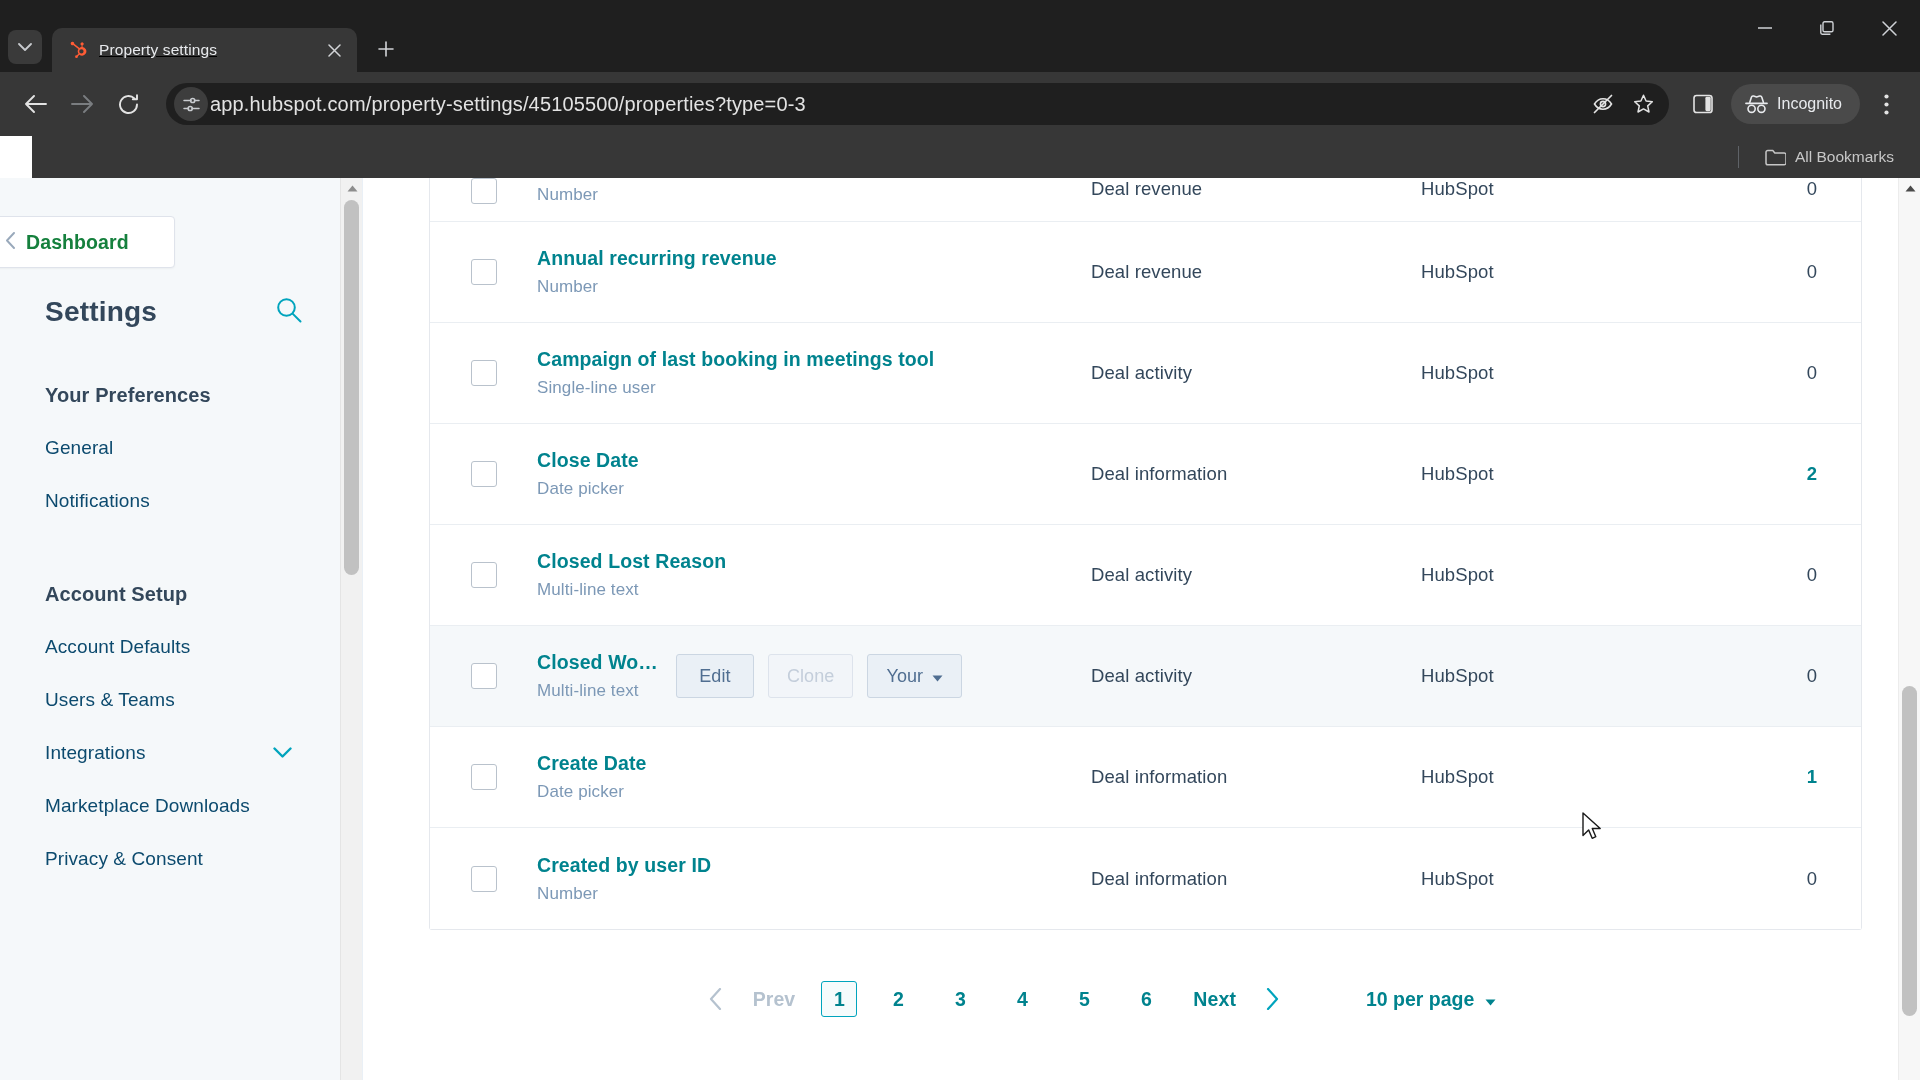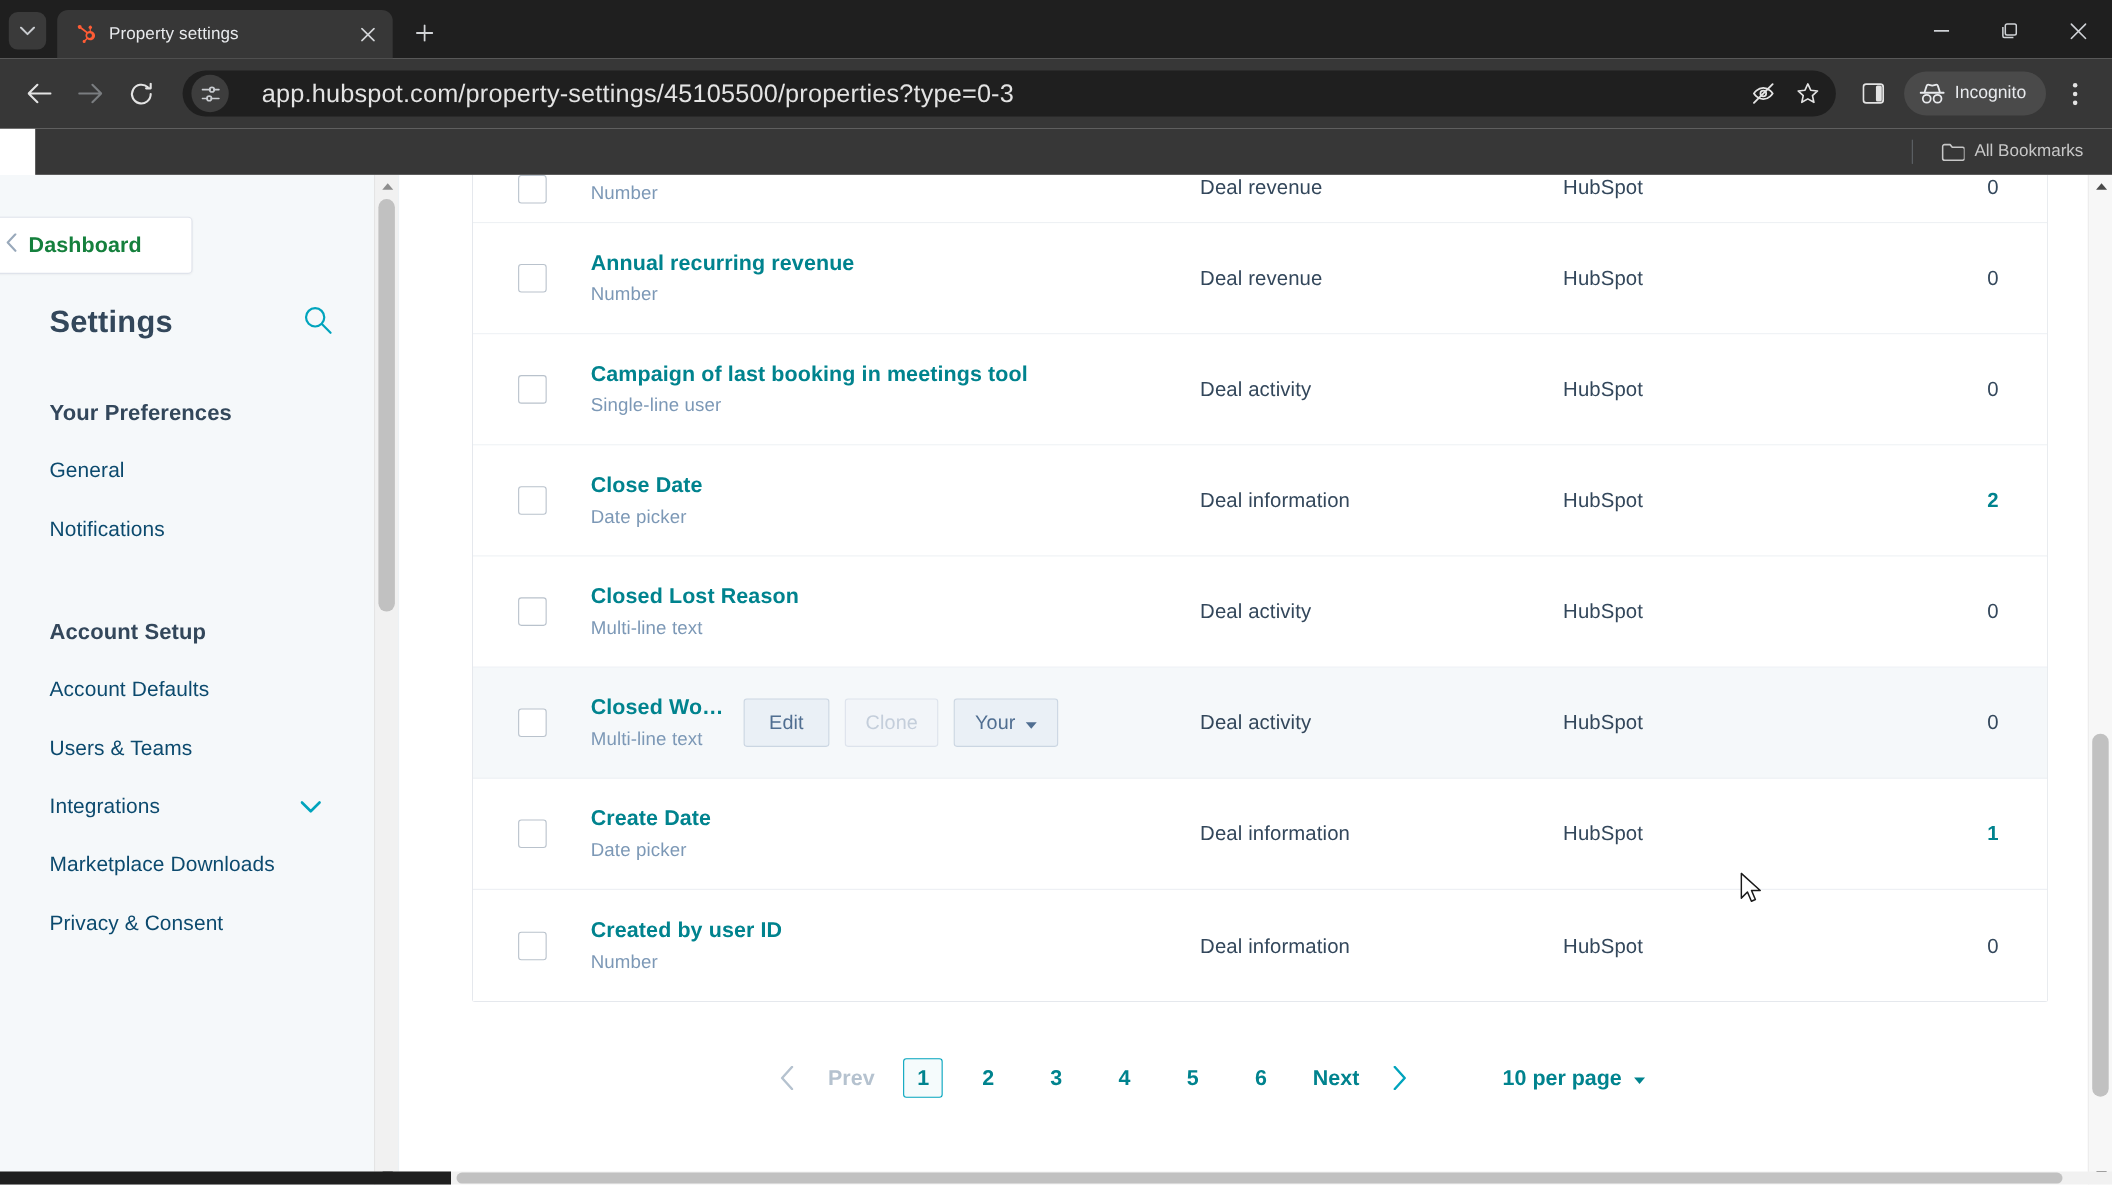--- a/index.html
+++ b/index.html
@@ -7,26 +7,27 @@
     width: 1920px; height: 1080px;
     overflow: hidden;
     font-family: "Liberation Sans", sans-serif;
     background: #ffffff;
   }
 
   
   .browser { width: 1920px; height: 1080px; position: relative; }
 
   .tabstrip {
-    height: 53px;
+    height: 72px;
     background: #1f1f1f;
     display: flex;
     align-items: flex-end;
     padding-left: 8px;
     position: relative;
+    text-decoration: underline;
   }
   .tab-list-btn {
     width: 34px; height: 34px;
     margin-bottom: 8px;
     border-radius: 8px;
     background: #3a3a3a;
     display: flex; align-items: center; justify-content: center;
     flex: 0 0 auto;
   }
   .tab-list-btn svg { display:block; }
@@ -111,22 +112,22 @@
   }
   .omni-icon {
     width: 34px; height: 34px;
     border-radius: 50%;
     background: #3d3d3d;
     display: flex; align-items: center; justify-content: center;
     flex: 0 0 auto;
   }
   .omni-url {
     color: #e3e3e3;
-    font-size: 23px;
-    margin-left: 30px;
+    font-size: 20px;
+    margin-left: 2px;
     white-space: nowrap;
     overflow: hidden;
     flex: 1 1 auto;
     letter-spacing: .15px;
   }
   .omni-right { display:flex; align-items:center; gap: 4px; flex: 0 0 auto; margin-right: 2px;}
   .omni-btn { width: 36px; height:36px; border-radius:50%; display:flex;align-items:center;justify-content:center;}
 
   .tb-right { display: flex; align-items: center; gap: 6px; flex: 0 0 auto; }
   .incognito-pill {

